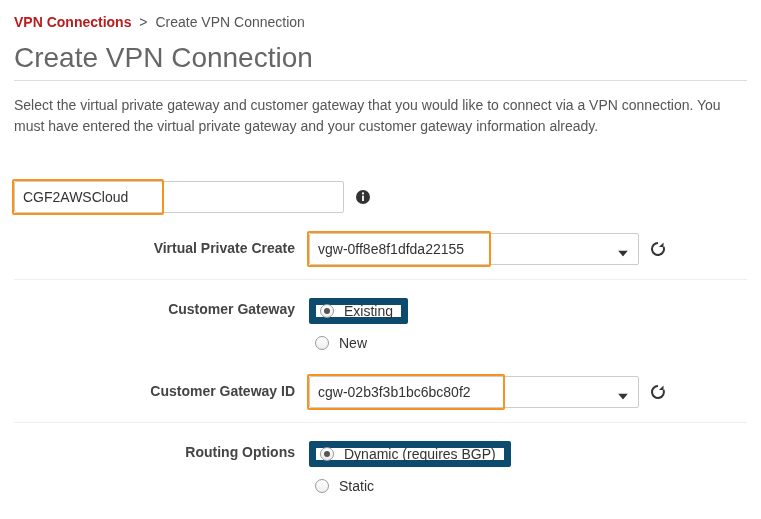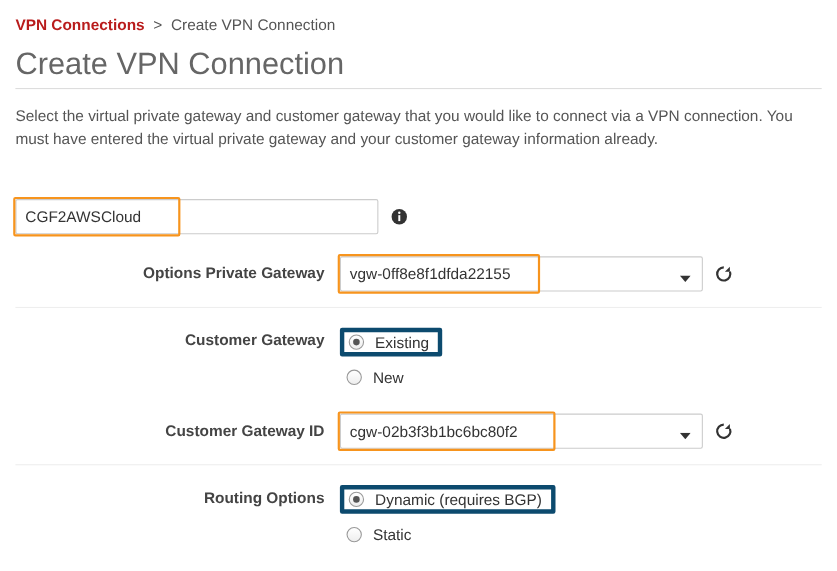--- a/index.html
+++ b/index.html
@@ -106,21 +106,21 @@
   }
   .radio-option {
     display: flex;
     align-items: center;
     gap: 10px;
     height: 26px;
     padding: 2px 10px 2px 6px;
     position: relative;
   }
   .radio-option.highlighted {
-    border: 4px solid #0c4a6e;
+    border: 7px solid #0c4a6e;
     border-radius: 2px;
     padding: 0px 8px 0px 4px;
   }
   .radio-circle {
     width: 14px;
     height: 14px;
     border: 1px solid #999;
     border-radius: 50%;
     background: linear-gradient(#fff,#eee);
     display: inline-flex;
@@ -172,21 +172,21 @@
           <rect x="7.1" y="6.6" width="1.8" height="5.4" fill="#fff"></rect>
           <circle cx="8" cy="4.4" r="1.1" fill="#fff"></circle>
         </svg>
     </span>
   </div>
 </div>
 
 <div class="spacer"></div>
 
 <div class="form-row">
-  <div class="form-label">Options Private Gateway</div>
+  <div class="form-label">Virtual Private Create</div>
   <div class="form-control-wrap">
     <div class="select-box">
       <span>vgw-0ff8e8f1dfda22155</span>
       <span class="caret">
         <svg width="10" height="6" viewBox="0 0 10 6">
             <path d="M0 0 L5 6 L10 0 Z" fill="#333"></path>
           </svg>
       </span>
       <div class="highlight" style="width:184px"></div>
     </div>

